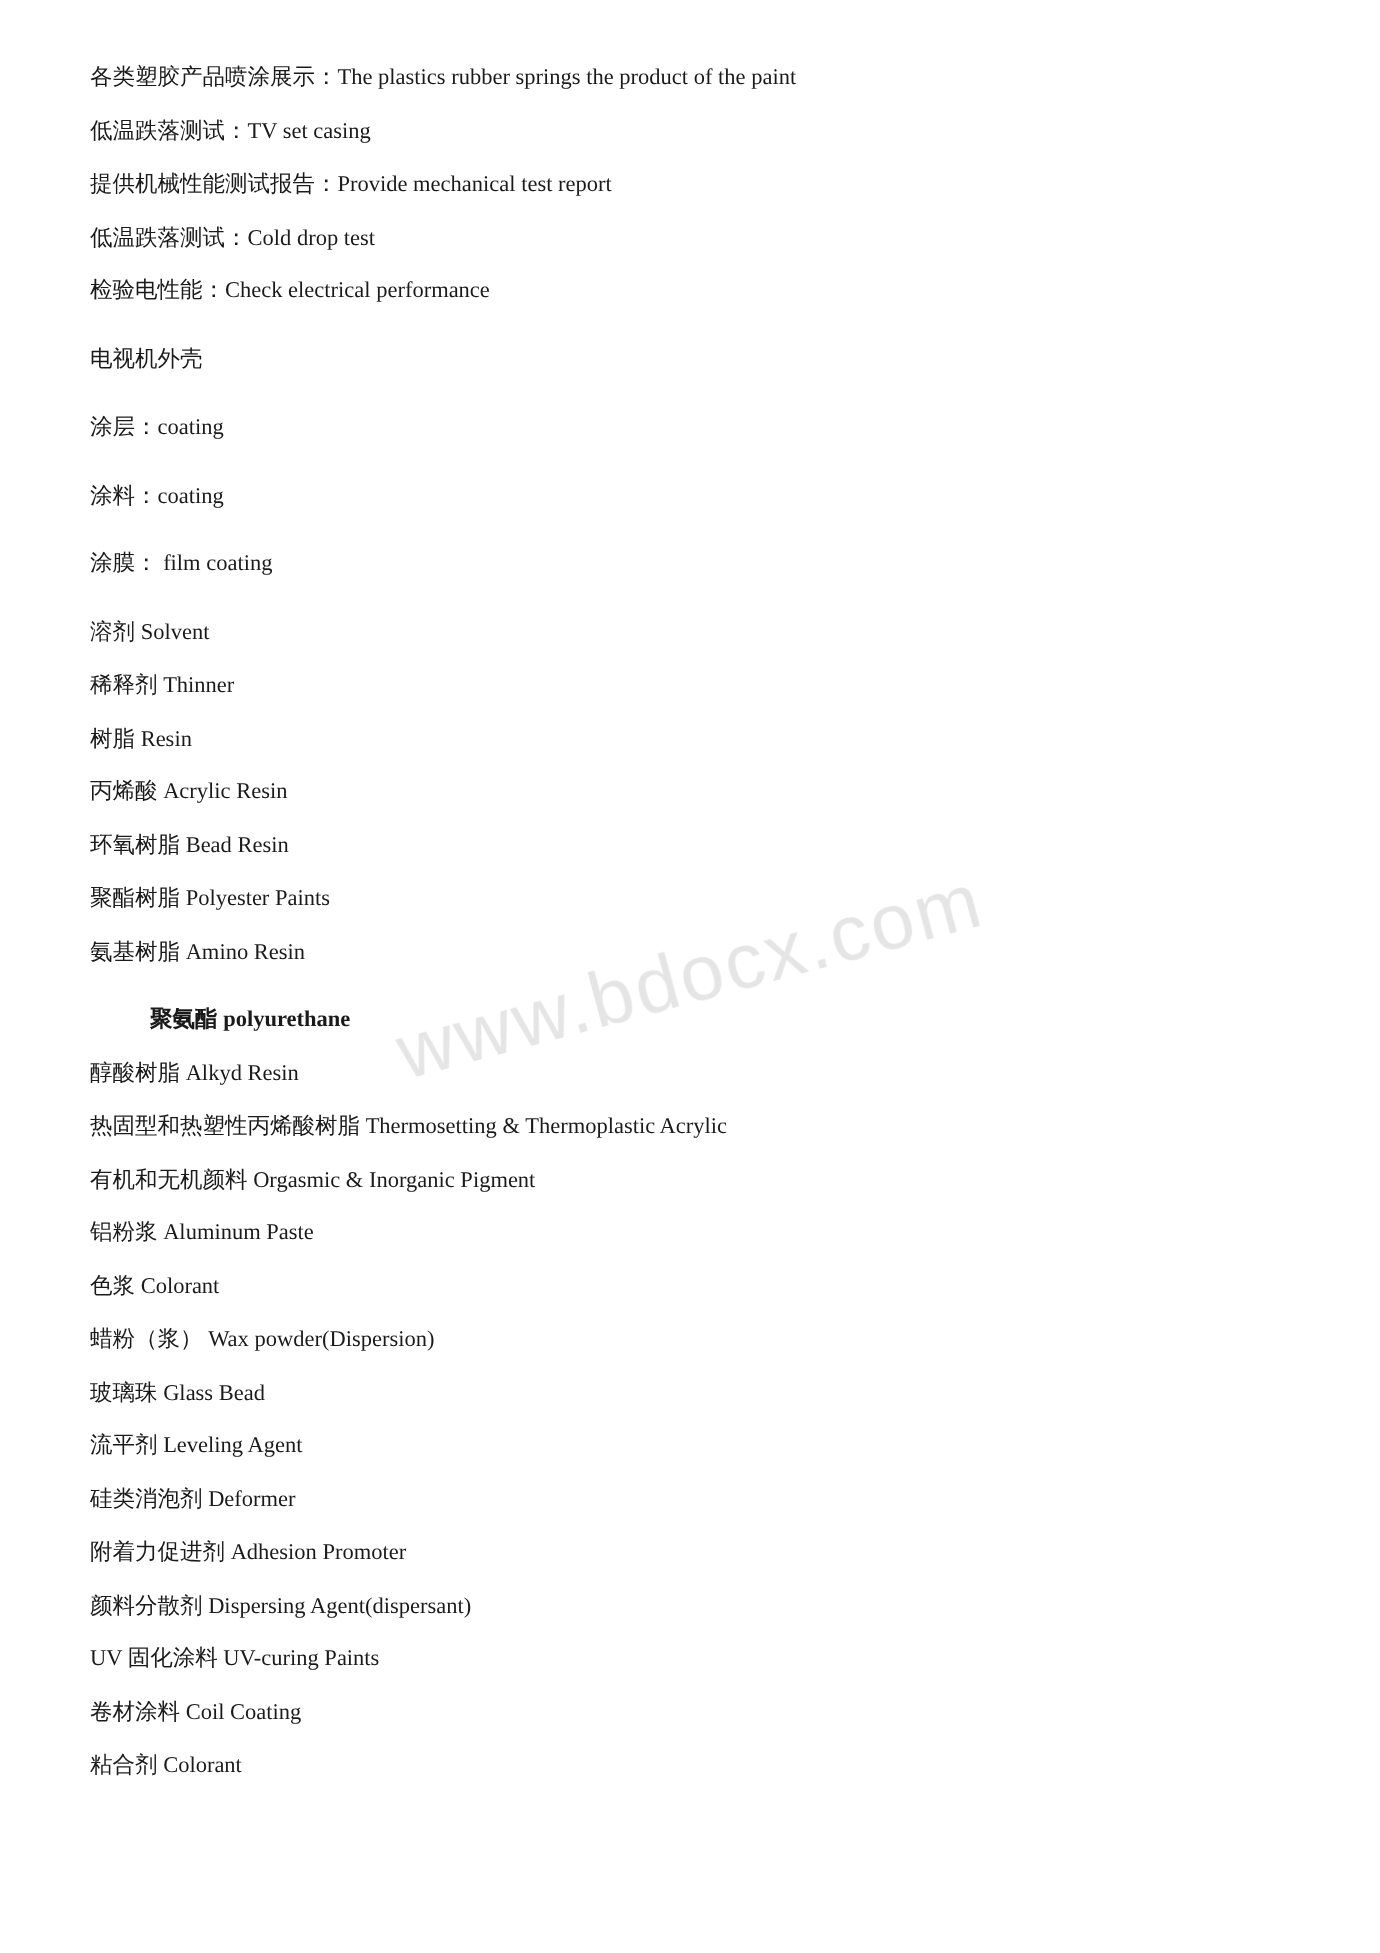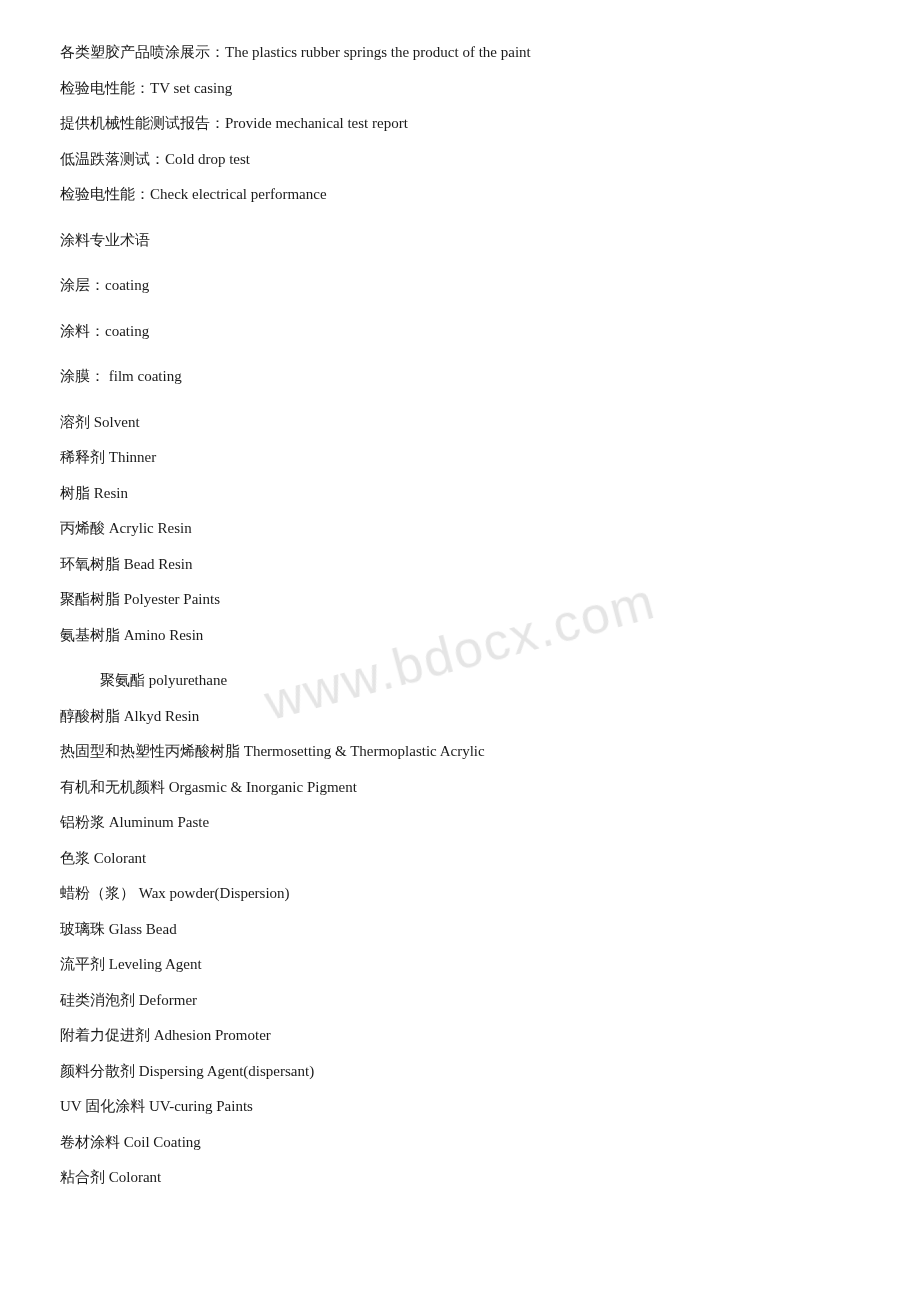--- a/index.html
+++ b/index.html
@@ -27,20 +27,21 @@
       margin-bottom: 10px;
       line-height: 1.7;
       font-size: 15px;
     }
 
     .indented {
     }
 
     .indented-sm {
       margin-left: 40px;
+      font-weight: bold;
     }
 
     .watermark {
       position: fixed;
       top: 50%;
       left: 50%;
       transform: translate(-50%, -50%) rotate(-15deg);
       font-size: 52px;
       color: rgba(150, 150, 150, 0.25);
       font-family: Arial, sans-serif;
@@ -55,26 +56,26 @@
     }
   </style>
 </head>
 <body>
 
 <div class="content-area">
   <div class="watermark">www.bdocx.com</div>
 
   <div id="lines-container">
       <div class="line indented">各类塑胶产品喷涂展示：The plastics rubber springs the product of the paint</div>
-      <div class="line indented">检验电性能：TV set casing</div>
+      <div class="line indented">低温跌落测试：TV set casing</div>
       <div class="line indented">提供机械性能测试报告：Provide mechanical test report</div>
       <div class="line indented">低温跌落测试：Cold drop test</div>
       <div class="line indented">检验电性能：Check electrical performance</div>
       <div class="spacer"></div>
-      <div class="line indented">涂料专业术语</div>
+      <div class="line indented">电视机外壳</div>
       <div class="spacer"></div>
       <div class="line indented">涂层：coating</div>
       <div class="spacer"></div>
       <div class="line indented">涂料：coating</div>
       <div class="spacer"></div>
       <div class="line indented">涂膜：  film coating</div>
       <div class="spacer"></div>
       <div class="line indented">溶剂   Solvent</div>
       <div class="line">稀释剂  Thinner</div>
       <div class="line">树脂   Resin</div>

